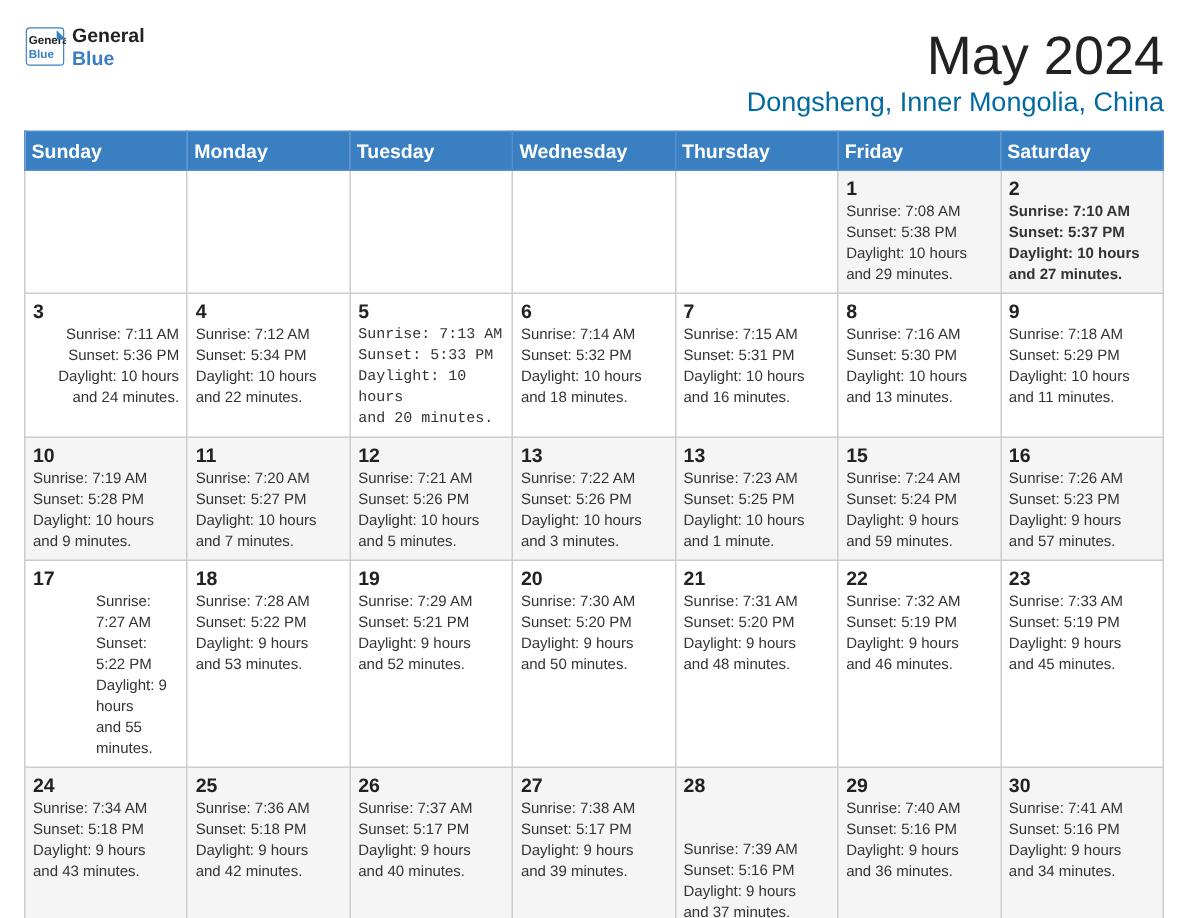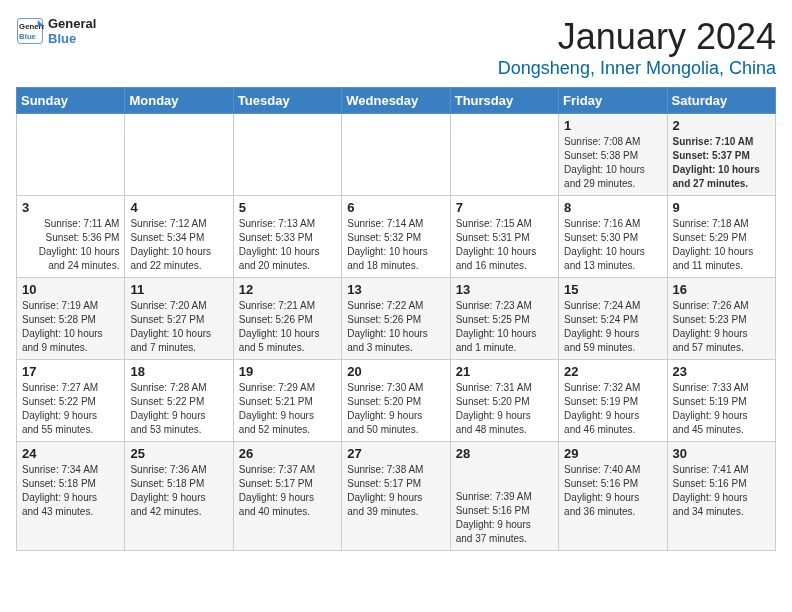--- a/index.html
+++ b/index.html
@@ -92,21 +92,21 @@
       <text x="4" y="16" font-size="10" font-weight="bold" fill="#222" font-family="Arial">General</text>
       <text x="4" y="28" font-size="10" font-weight="bold" fill="#3a7fc1" font-family="Arial">Blue</text>
       <polygon points="28,4 36,12 28,12" fill="#3a7fc1"></polygon>
     </svg>
     <div>
       <div style="font-size:13px;font-weight:bold;color:#222;">General</div>
       <div style="font-size:13px;font-weight:bold;color:#3a7fc1;">Blue</div>
     </div>
   </div>
   <div class="title-block">
-    <div class="month-title">January 2024</div>
+    <div class="month-title">May 2024</div>
     <div class="location">Dongsheng, Inner Mongolia, China</div>
   </div>
 </div>
 
 <table>
   <thead>
     <tr id="header-row">
         <th>Sunday</th>
         <th>Monday</th>
         <th>Tuesday</th>
@@ -148,21 +148,21 @@
         </td>
         <td>
           <span class="day-num">4</span>
           <div class="day-info" style="white-space: pre-line;">Sunrise: 7:12 AM
 Sunset: 5:34 PM
 Daylight: 10 hours
 and 22 minutes.</div>
         </td>
         <td>
           <span class="day-num">5</span>
-          <div class="day-info" style="white-space: pre-line;">Sunrise: 7:13 AM
+          <div class="day-info" style="white-space: pre-line; font-family: Liberation Mono, monospace;">Sunrise: 7:13 AM
 Sunset: 5:33 PM
 Daylight: 10 hours
 and 20 minutes.</div>
         </td>
         <td>
           <span class="day-num">6</span>
           <div class="day-info" style="white-space: pre-line;">Sunrise: 7:14 AM
 Sunset: 5:32 PM
 Daylight: 10 hours
 and 18 minutes.</div>
@@ -236,21 +236,21 @@
           <span class="day-num">16</span>
           <div class="day-info" style="white-space: pre-line;">Sunrise: 7:26 AM
 Sunset: 5:23 PM
 Daylight: 9 hours
 and 57 minutes.</div>
         </td>
       </tr>
       <tr>
         <td>
           <span class="day-num">17</span>
-          <div class="day-info" style="white-space: pre-line;">Sunrise: 7:27 AM
+          <div class="day-info" style="white-space: pre-line; margin-left: 42px;">Sunrise: 7:27 AM
 Sunset: 5:22 PM
 Daylight: 9 hours
 and 55 minutes.</div>
         </td>
         <td>
           <span class="day-num">18</span>
           <div class="day-info" style="white-space: pre-line;">Sunrise: 7:28 AM
 Sunset: 5:22 PM
 Daylight: 9 hours
 and 53 minutes.</div>

